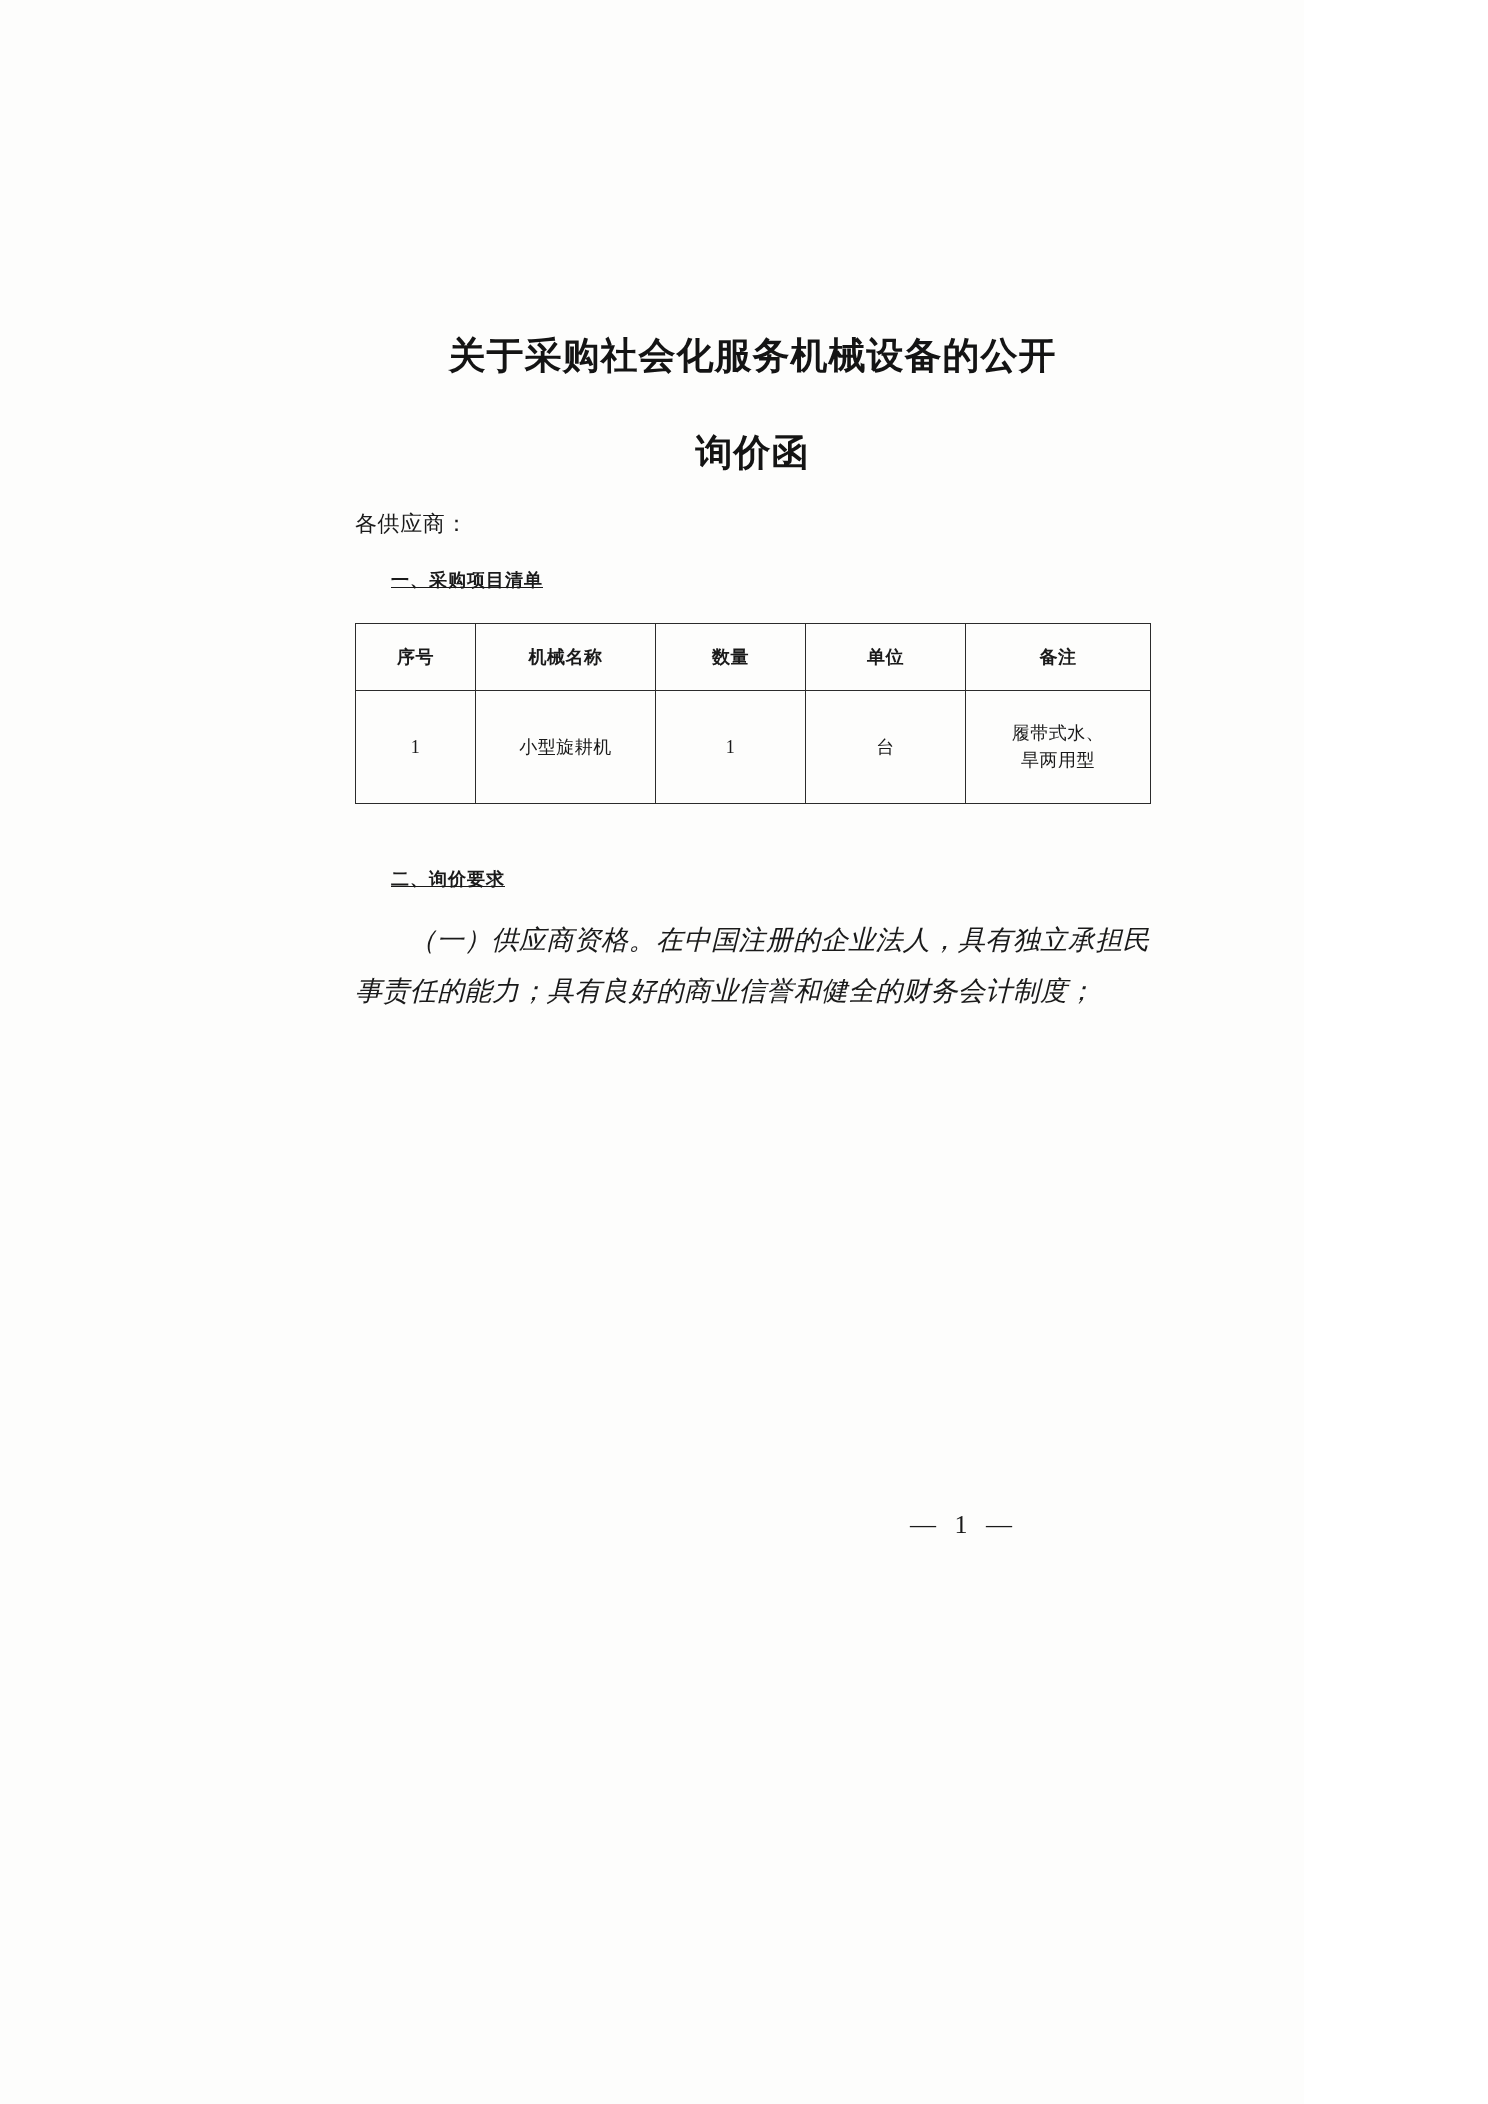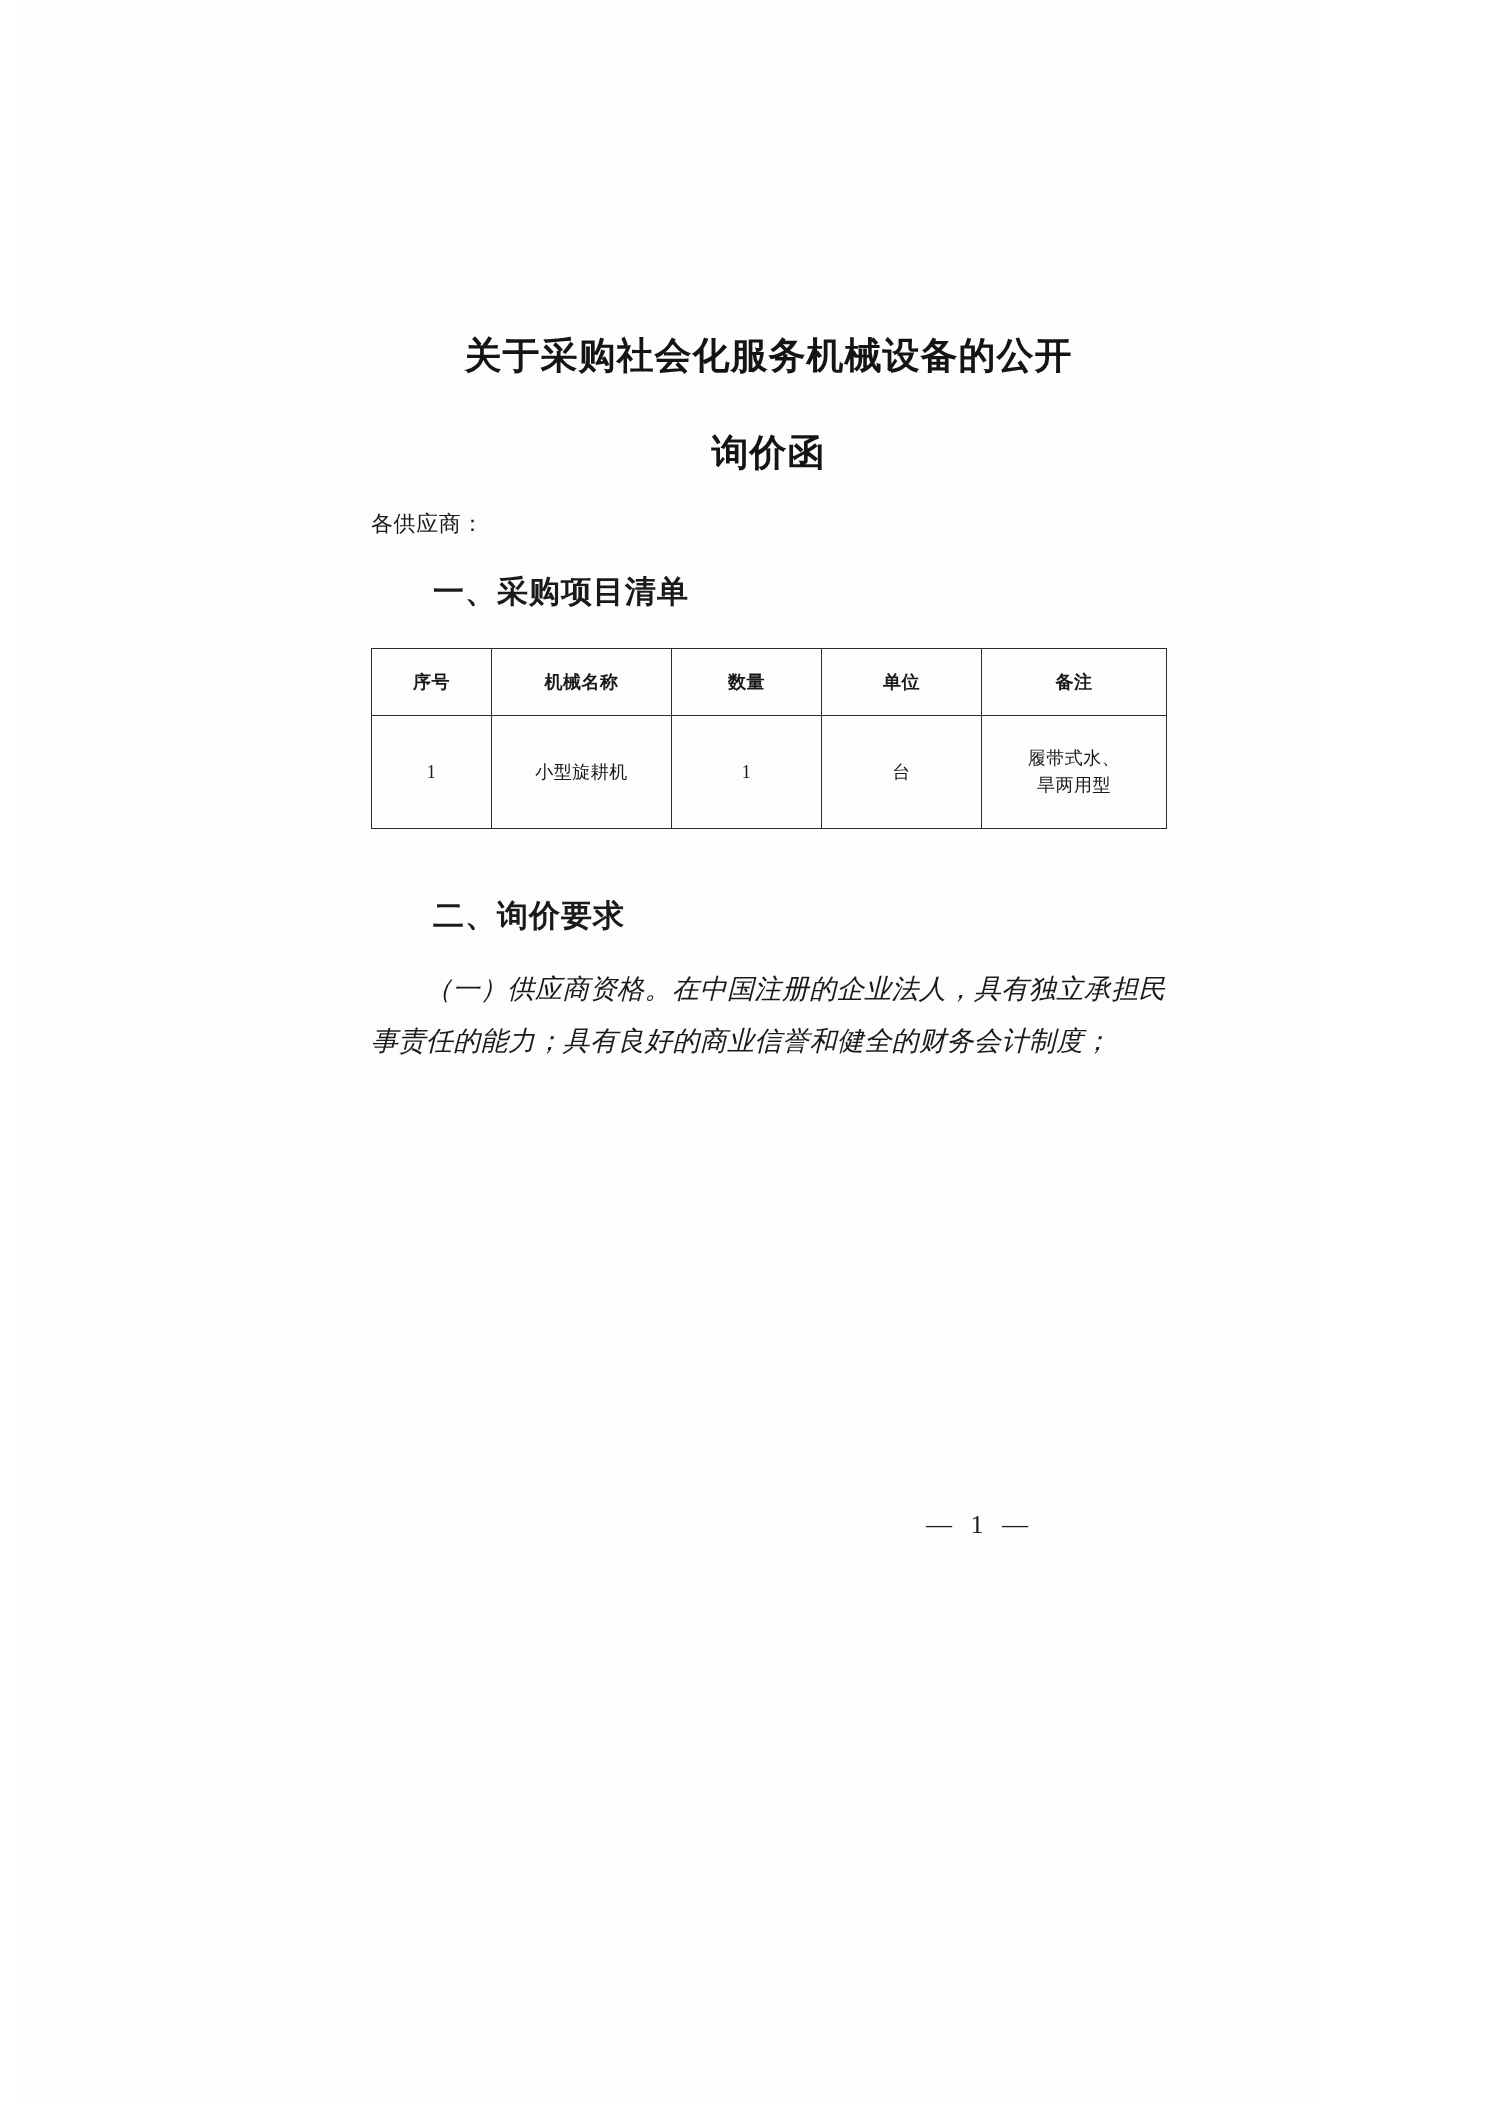--- a/index.html
+++ b/index.html
@@ -10,21 +10,21 @@
   body {
     width: 1488px;
     height: 2104px;
     font-family: "Liberation Serif", "DejaVu Serif", serif;
     color: #1a1a1a;
     position: relative;
     overflow: hidden;
   }
   .page {
     position: absolute;
-    left: 16px;
+    left: 0;
     top: 0;
     width: 1304px;
     height: 2104px;
     background: #fdfdfc;
   }
   .content {
     position: absolute;
     left: 355px;
     top: 330px;
     width: 795px;
@@ -54,25 +54,26 @@
     line-height: 1.92;
     text-align: justify;
     text-justify: inter-ideograph;
     letter-spacing: 0.4px;
   }
   .para.indent {
     text-indent: 2em;
   }
   .section-heading {
     margin-top: 22px;
-    font-size: 31px;
+    font-size: 18px;
     font-weight: bold;
     line-height: 1.9;
     text-indent: 2em;
     letter-spacing: 1px;
+    text-decoration: underline;
   }
   table.purchase-table {
     margin: 26px 0 0 0;
     border-collapse: collapse;
     width: 795px;
     table-layout: fixed;
   }
   table.purchase-table td, table.purchase-table th {
     border: 1.6px solid #2b2b2b;
     text-align: center;

